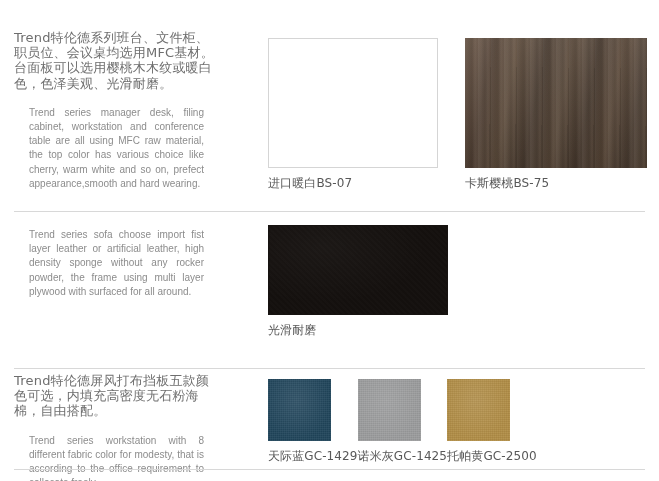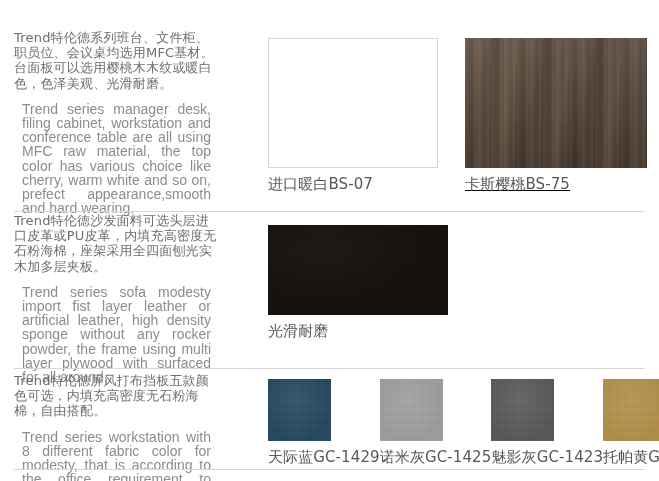--- a/index.html
+++ b/index.html
@@ -54,24 +54,24 @@
   }
   .para-cn {
     font-size: 13px;
     line-height: 15.2px;
     color: #6e6e6e;
     letter-spacing: 0.2px;
     margin: 0 0 11px 0;
     font-family: "DejaVu Sans", "Liberation Sans", sans-serif;
   }
   .para-en {
-    font-size: 14px;
+    font-size: 10px;
     line-height: 14.2px;
     color: #8c8c8c;
-    margin: 8px;
+    margin: 15px;
     text-align: justify;
     font-family: "Liberation Sans", "DejaVu Sans", sans-serif;
   }
 
   
   .swatch-col {
     position: absolute;
   }
   .swatch-group {
     display: flex;
@@ -80,31 +80,31 @@
   .swatch-item {
     display: flex;
     flex-direction: column;
   }
   .swatch-box {
     box-sizing: border-box;
     position: relative;
     overflow: hidden;
   }
   .swatch-label {
-    font-size: 15px;
+    font-size: 12px;
     color: #585858;
     margin-top: 7px;
     letter-spacing: 0.1px;
     white-space: nowrap;
     font-family: "DejaVu Sans", "Liberation Sans", sans-serif;
   }
 
   
   #swatches-desk { left: 268px; top: 8px; }
-  #swatches-desk .swatch-item + .swatch-item { margin-left: 27px; text-decoration: underline; }
+  #swatches-desk .swatch-item + .swatch-item { margin-left: 27px; }
   .box-white {
     width: 170px;
     height: 130px;
     background: #ffffff;
     border: 1px solid #d5d5d5;
   }
   .box-wood {
     width: 182px;
     height: 130px;
     background: #5c4a3d;
@@ -194,22 +194,21 @@
         </div>
         <div class="swatch-label">卡斯樱桃BS-75</div>
       </div>
     </div>
   </div>
 
   <div class="divider" id="divider-1"></div>
 
   <div class="section" id="section-sofa">
     <div class="text-col">
-      <p class="para-cn">Trend特伦德沙发面料可选头层进口皮革或PU皮革，内填充高密度无石粉海棉，座架采用全四面刨光实木加多层夹板。</p>
-      <p class="para-en">Trend series sofa modesty import fist layer leather or artificial leather, high density sponge without any rocker powder, the frame using multi layer plywood with surfaced for all around.</p>
+      <p class="para-en">Trend series sofa choose import fist layer leather or artificial leather, high density sponge without any rocker powder, the frame using multi layer plywood with surfaced for all around.</p>
     </div>
 
     <div class="swatch-col swatch-group" id="swatches-sofa">
       <div class="swatch-item">
         <div class="swatch-box box-leather">
           <div class="leather-grain"></div>
         </div>
         <div class="swatch-label">光滑耐磨</div>
       </div>
     </div>
@@ -230,26 +229,20 @@
         </div>
         <div class="swatch-label">天际蓝GC-1429</div>
       </div>
       <div class="swatch-item">
         <div class="swatch-box box-fabric" style="background-color: rgb(155, 156, 157);">
           <div class="fabric-grain"></div>
         </div>
         <div class="swatch-label">诺米灰GC-1425</div>
       </div>
       <div class="swatch-item">
-        <div class="swatch-box box-fabric" style="background-color: rgb(84, 85, 87);">
-          <div class="fabric-grain"></div>
-        </div>
-        <div class="swatch-label">魅影灰GC-1423</div>
-      </div>
-      <div class="swatch-item">
         <div class="swatch-box box-fabric" style="background-color: rgb(177, 141, 70);">
           <div class="fabric-grain"></div>
         </div>
         <div class="swatch-label">托帕黄GC-2500</div>
       </div>
     </div>
   </div>
 
   <div class="divider" id="divider-3"></div>
 

